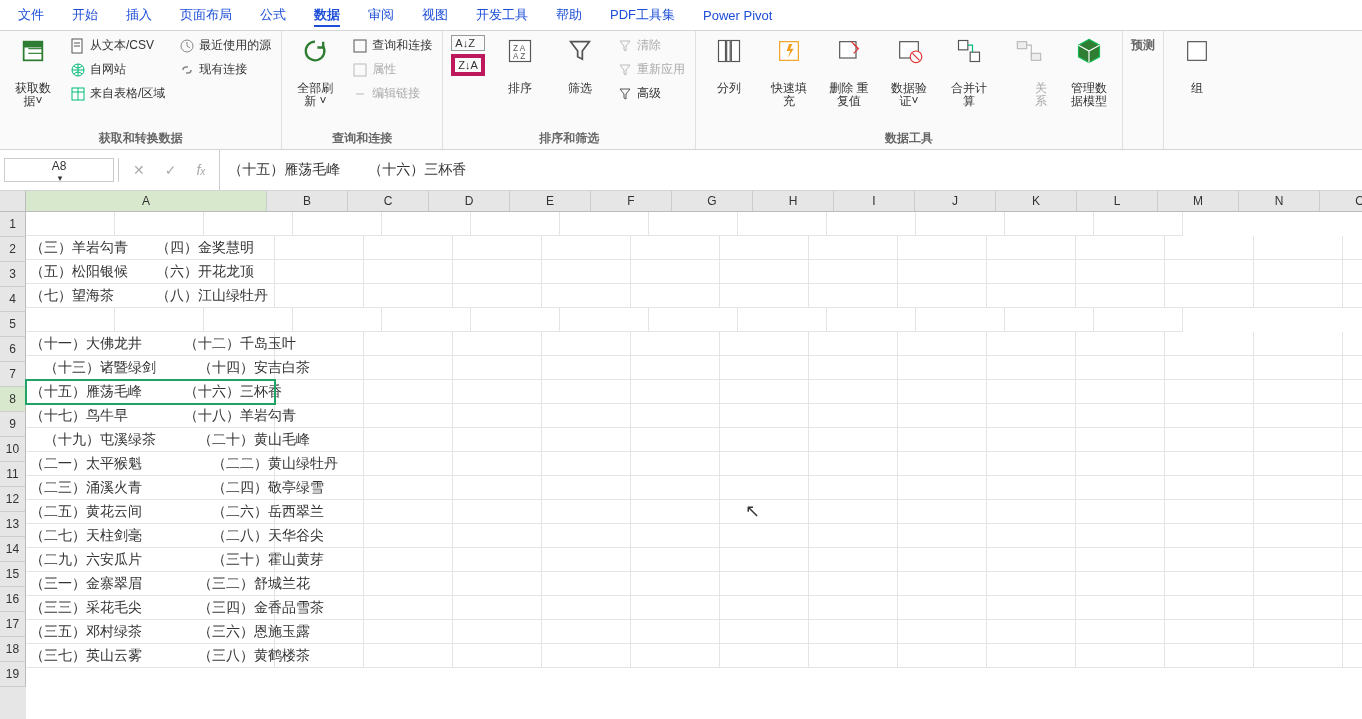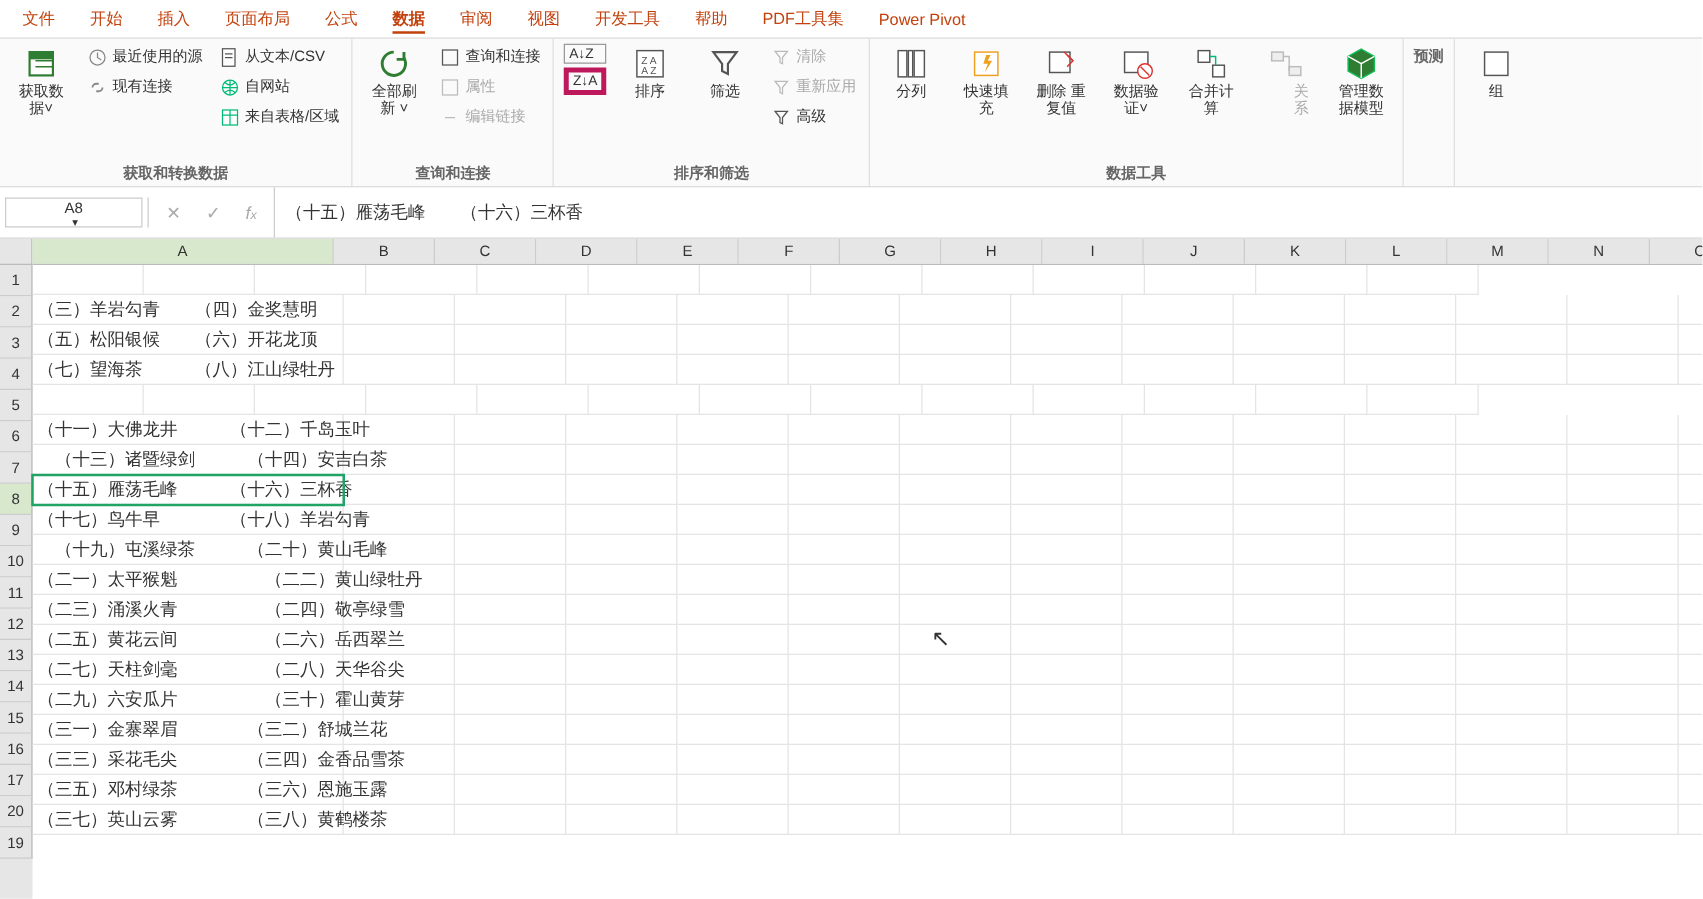--- a/index.html
+++ b/index.html
@@ -18,21 +18,21 @@
     align-items: center;
     height: 30px;
     padding: 0 4px;
     border-bottom: 1px solid #d4d4d4;
     background: #fff;
     user-select: none;
   }
   .tab {
     padding: 4px 14px;
     cursor: pointer;
-    color: #c2410c;
+    color: #1d4ed8;
   }
   .tab.active {
     font-weight: bold;
     text-decoration: underline;
     text-underline-offset: 6px;
     text-decoration-thickness: 2px;
   }
   .ribbon {
     display: flex;
     height: 118px;
@@ -59,21 +59,21 @@
     padding-top: 2px;
     font-weight: bold;
   }
   .big-btn {
     display: flex;
     flex-direction: column;
     align-items: center;
     justify-content: center;
     width: 46px;
     cursor: pointer;
-    gap: 2px;
+    gap: 17px;
     padding: 2px;
   }
   .big-btn svg {
     width: 28px;
     height: 28px;
   }
   .big-btn .label {
     font-size: 12px;
     text-align: center;
     line-height: 1.1;
@@ -247,55 +247,55 @@
             <rect x="4" y="4" width="16" height="5" fill="#2e7d32"></rect>
             <line x1="8" y1="10" x2="20" y2="10" stroke="#2e7d32"></line>
             <line x1="8" y1="14" x2="20" y2="14" stroke="#2e7d32"></line>
           </svg>
         <span class="label">获取数
 据˅</span>
       </div>
       <div class="stack">
         <div class="small-btn">
           <svg viewBox="0 0 16 16">
-              <circle cx="8" cy="8" r="6" fill="none" stroke="#888"></circle>
-              <path d="M8 4 V8 L11 10" stroke="#888" fill="none"></path>
-            </svg>
-          <span>最近使用的源</span>
-        </div>
-        <div class="small-btn">
-          <svg viewBox="0 0 16 16">
-              <path d="M4 8a3 3 0 013-3h2M12 8a3 3 0 01-3 3H7" stroke="#888" fill="none" stroke-width="1.5"></path>
-            </svg>
-          <span>现有连接</span>
-        </div>
-      </div>
-      <div class="stack">
-        <div class="small-btn">
-          <svg viewBox="0 0 16 16">
               <rect x="2" y="1" width="10" height="14" fill="#fff" stroke="#555"></rect>
               <line x1="4" y1="5" x2="10" y2="5" stroke="#555"></line>
               <line x1="4" y1="8" x2="10" y2="8" stroke="#555"></line>
             </svg>
           <span>从文本/CSV</span>
         </div>
         <div class="small-btn">
           <svg viewBox="0 0 16 16">
               <circle cx="8" cy="8" r="6" fill="none" stroke="#0b7"></circle>
               <path d="M2 8 H14 M8 2 V14 M4 4 Q8 8 12 4 M4 12 Q8 8 12 12" stroke="#0b7" fill="none"></path>
             </svg>
           <span>自网站</span>
         </div>
         <div class="small-btn">
           <svg viewBox="0 0 16 16">
               <rect x="2" y="2" width="12" height="12" fill="#fff" stroke="#0b7"></rect>
               <line x1="2" y1="6" x2="14" y2="6" stroke="#0b7"></line>
               <line x1="8" y1="2" x2="8" y2="14" stroke="#0b7"></line>
             </svg>
           <span>来自表格/区域</span>
+        </div>
+      </div>
+      <div class="stack">
+        <div class="small-btn">
+          <svg viewBox="0 0 16 16">
+              <circle cx="8" cy="8" r="6" fill="none" stroke="#888"></circle>
+              <path d="M8 4 V8 L11 10" stroke="#888" fill="none"></path>
+            </svg>
+          <span>最近使用的源</span>
+        </div>
+        <div class="small-btn">
+          <svg viewBox="0 0 16 16">
+              <path d="M4 8a3 3 0 013-3h2M12 8a3 3 0 01-3 3H7" stroke="#888" fill="none" stroke-width="1.5"></path>
+            </svg>
+          <span>现有连接</span>
         </div>
       </div>
     </div>
     <div class="group-label">获取和转换数据</div>
   </div>
 
   <div class="group">
     <div class="group-body">
       <div class="big-btn">
         <svg viewBox="0 0 24 24">
@@ -482,21 +482,21 @@
       <div class="row-hdr active">8</div>
       <div class="row-hdr">9</div>
       <div class="row-hdr">10</div>
       <div class="row-hdr">11</div>
       <div class="row-hdr">12</div>
       <div class="row-hdr">13</div>
       <div class="row-hdr">14</div>
       <div class="row-hdr">15</div>
       <div class="row-hdr">16</div>
       <div class="row-hdr">17</div>
-      <div class="row-hdr">20</div>
+      <div class="row-hdr">18</div>
       <div class="row-hdr">19</div>
     </div>
   <div class="grid-right">
     <div class="col-hdrs" id="col-hdrs">
         <div class="col-hdr active" style="width: 240px;">A</div>
         <div class="col-hdr" style="width: 80px;">B</div>
         <div class="col-hdr" style="width: 80px;">C</div>
         <div class="col-hdr" style="width: 80px;">D</div>
         <div class="col-hdr" style="width: 80px;">E</div>
         <div class="col-hdr" style="width: 80px;">F</div>

